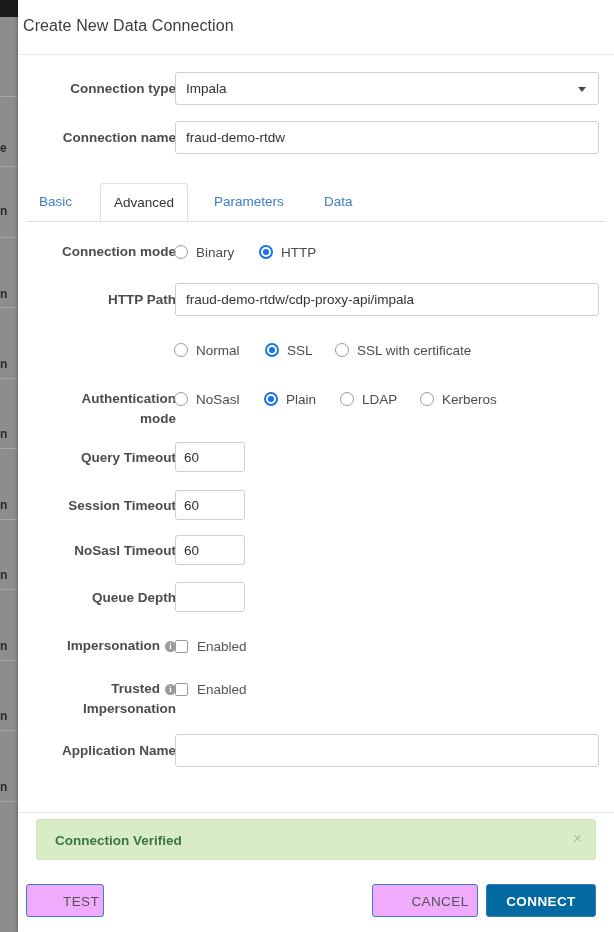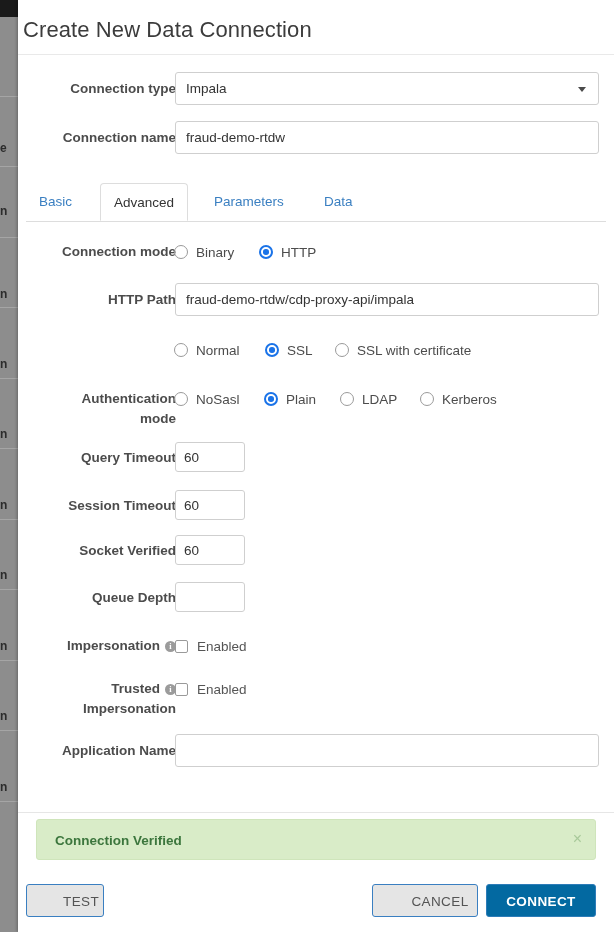--- a/index.html
+++ b/index.html
@@ -61,21 +61,21 @@
 
   .modal-header {
     height: 55px;
     border-bottom: 1px solid #e9e9e9;
     box-sizing: border-box;
   }
   .modal-title {
     position: absolute;
     left: 5px;
     top: 17px;
-    font-size: 22px;
+    font-size: 16px;
     color: #3c3c3c;
     font-weight: normal;
     letter-spacing: .1px;
   }
 
   
   .row {
     position: absolute;
     left: 0;
     width: 596px;
@@ -265,21 +265,21 @@
     box-sizing: border-box;
     height: 33px;
     border-radius: 3px;
     font-size: 13.5px;
     letter-spacing: .4px;
     cursor: pointer;
     text-align: center;
     font-family: "Liberation Sans", sans-serif;
   }
   .btn-outline {
-    background: #e5e5e5;
+    background: #f0abfc;
     border: 1px solid #3a7fc1;
     color: #545454;
     line-height: 31px;
     padding-left: 36px;
   }
   .btn-primary {
     background: #0369a1;
     border: 1px solid #2d7cb8;
     color: #ffffff;
     line-height: 31px;
@@ -396,21 +396,21 @@
     <div class="lbl lbl-w" style="top:6px">Query Timeout</div>
     <input class="field small" type="text" value="60" style="">
   </div>
 
   <div class="row" style="top:490px; height:30px">
     <div class="lbl lbl-w" style="top:6px">Session Timeout</div>
     <input class="field small" type="text" value="60" style="">
   </div>
 
   <div class="row" style="top:535px; height:30px">
-    <div class="lbl lbl-w" style="top:6px">Socket Verified</div>
+    <div class="lbl lbl-w" style="top:6px">NoSasl Timeout</div>
     <input class="field small" type="text" value="60" style="">
   </div>
 
   <div class="row" style="top:582px; height:30px">
     <div class="lbl lbl-w" style="top:6px">Queue Depth</div>
     <input class="field small" type="text" value="" style="">
   </div>
 
   <div class="row" style="top:636px; height:20px">
     <div class="lbl lbl-w"><span>Impersonation</span><span class="info-icon">i</span></div>

